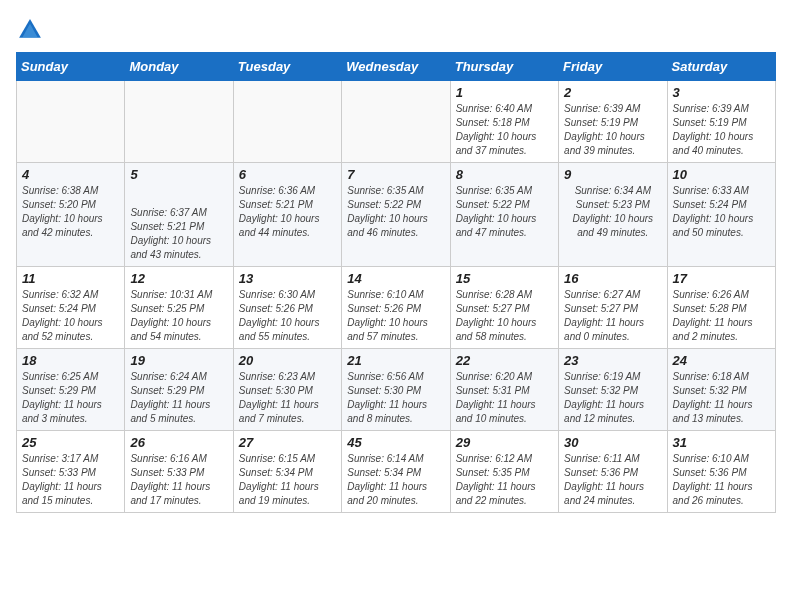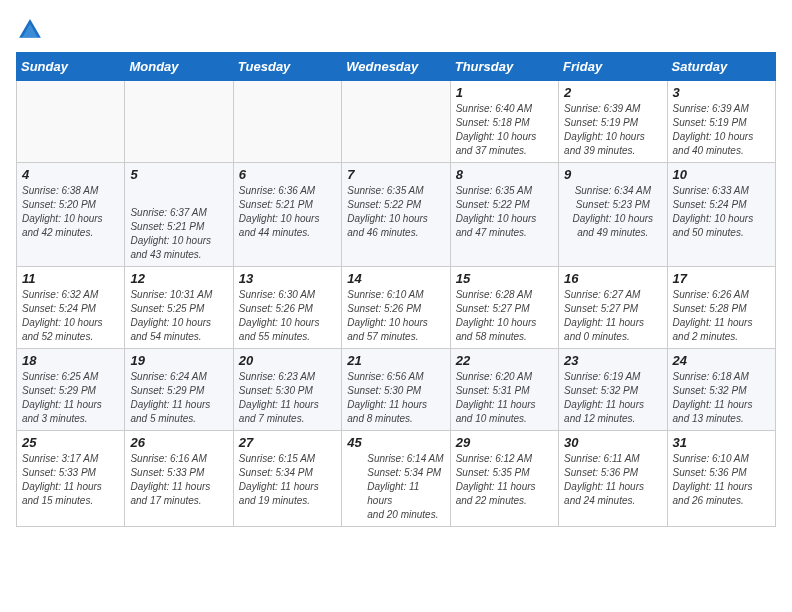--- a/index.html
+++ b/index.html
@@ -319,21 +319,21 @@
         </td>
         <td>
           <span class="day-number">27</span>
           <div class="cell-info" style="white-space: pre-line;">Sunrise: 6:15 AM
 Sunset: 5:34 PM
 Daylight: 11 hours
 and 19 minutes.</div>
         </td>
         <td>
           <span class="day-number">45</span>
-          <div class="cell-info" style="white-space: pre-line; margin-left: 20px;">Sunrise: 6:14 AM
+          <div class="cell-info" style="white-space: pre-line;">Sunrise: 6:14 AM
 Sunset: 5:34 PM
 Daylight: 11 hours
 and 20 minutes.</div>
         </td>
         <td>
           <span class="day-number">29</span>
           <div class="cell-info" style="white-space: pre-line;">Sunrise: 6:12 AM
 Sunset: 5:35 PM
 Daylight: 11 hours
 and 22 minutes.</div>

